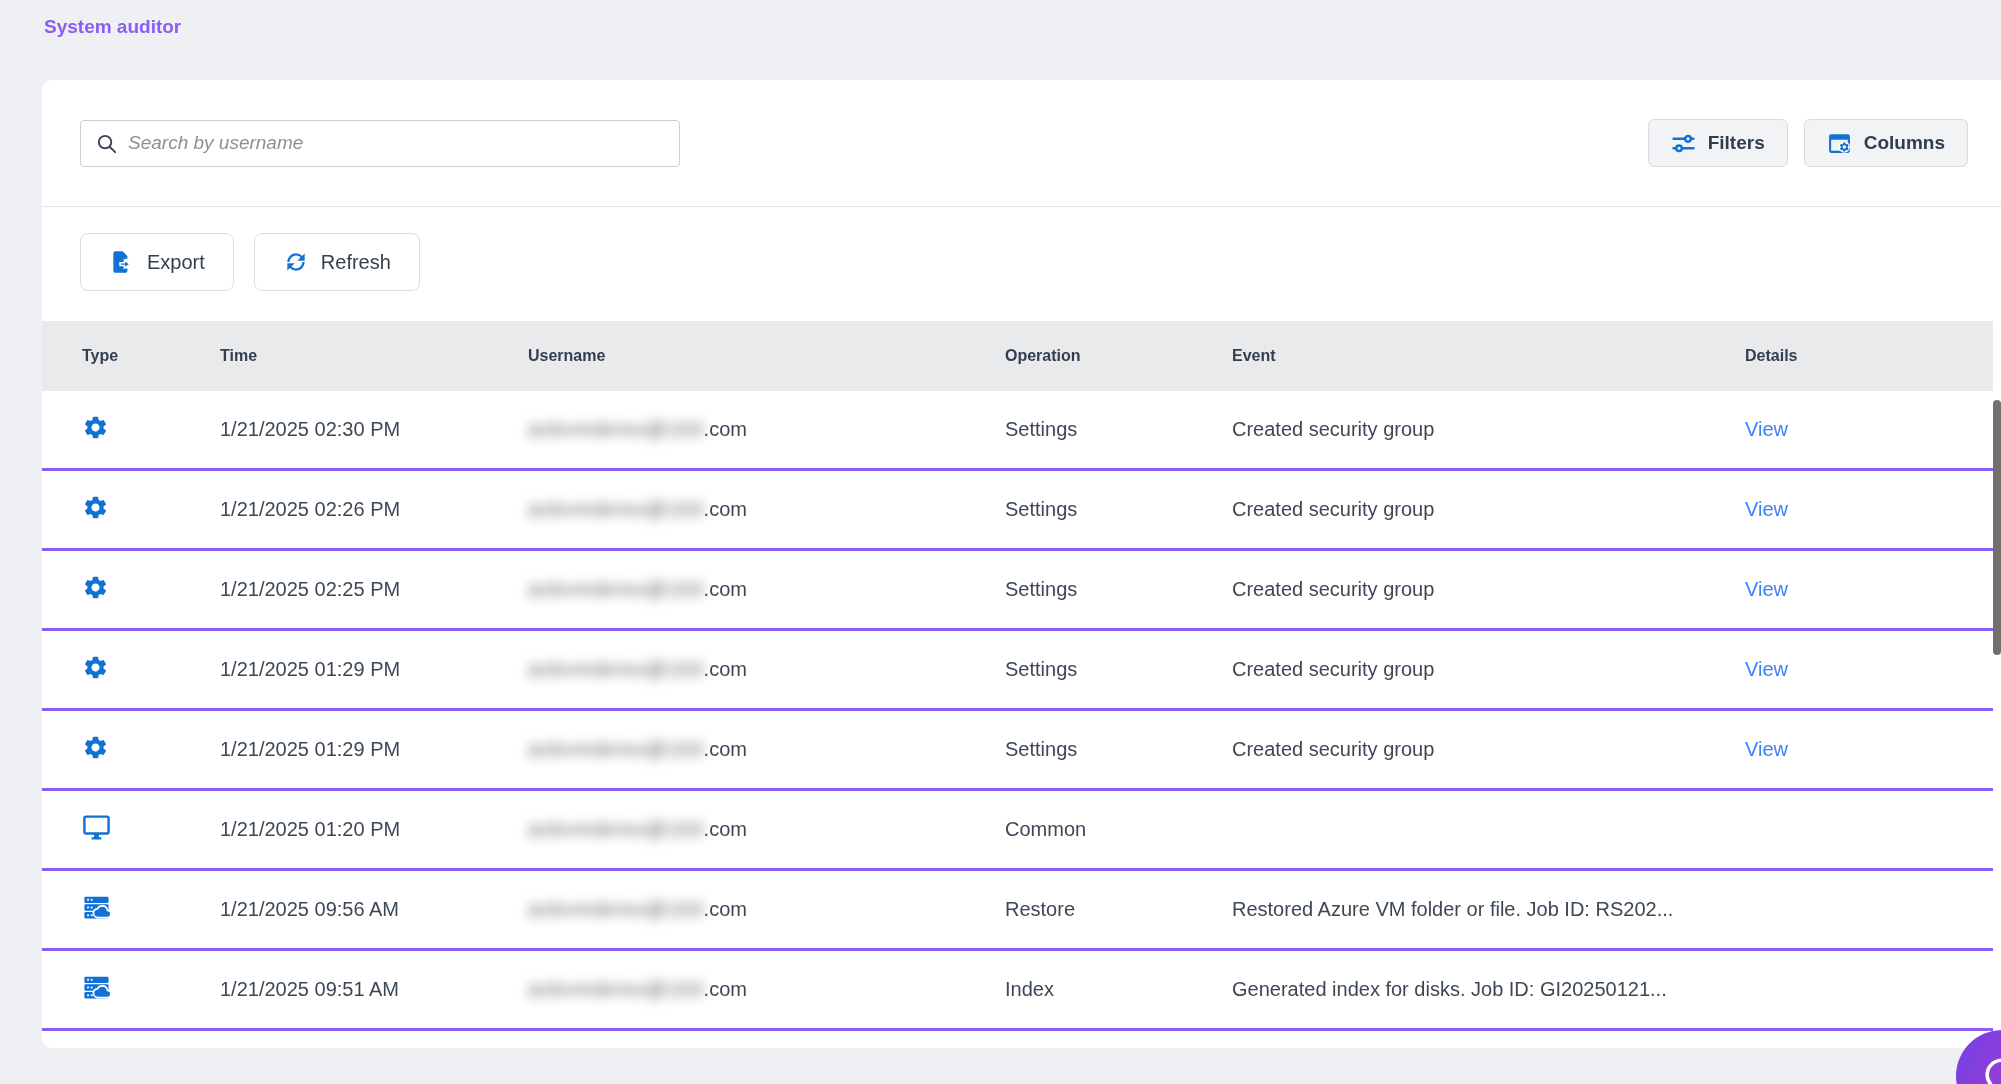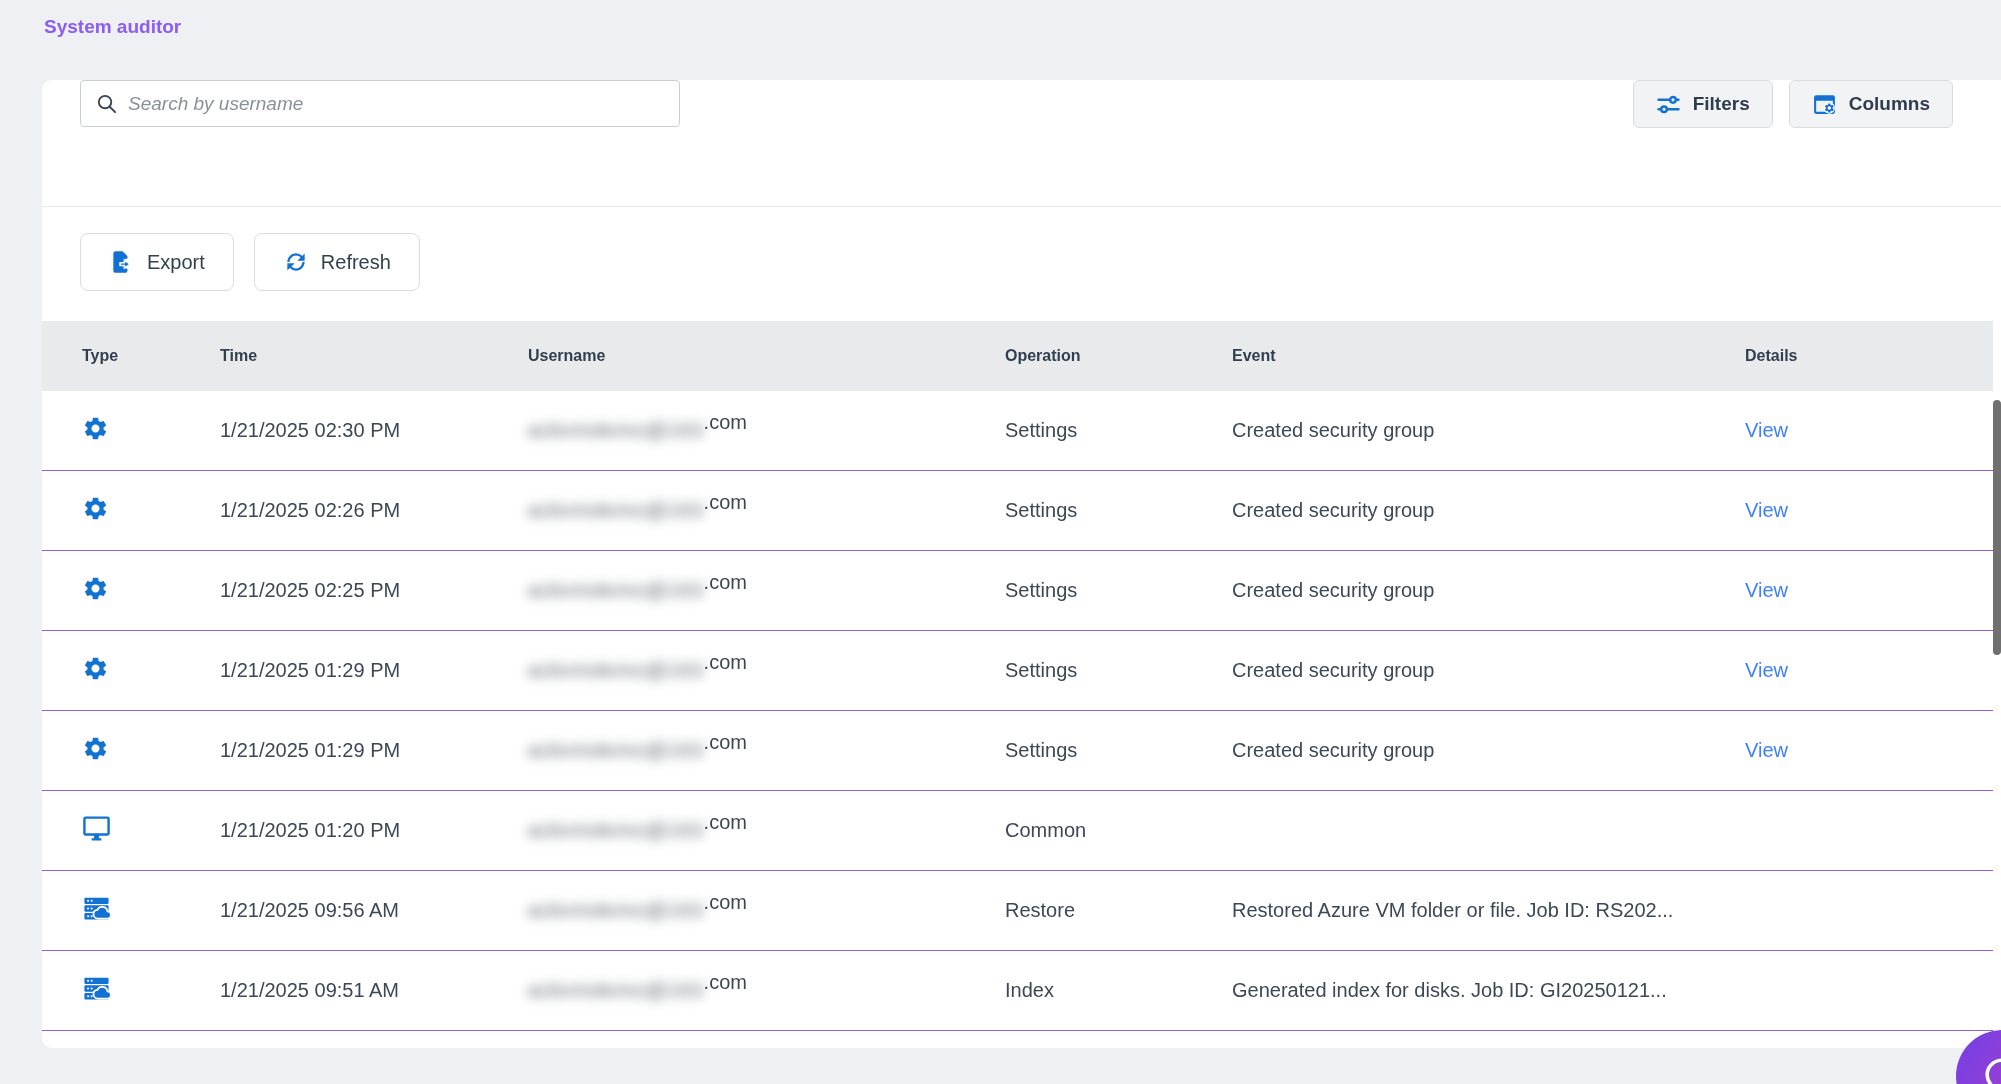--- a/index.html
+++ b/index.html
@@ -15,22 +15,22 @@
     font-size:19px; font-weight:700; color:#8b5cf6;
   }
   .card {
     position:absolute; left:42px; top:80px; right:0; bottom:36px;
     background:#ffffff; border-radius:10px 0 0 10px;
     overflow:hidden;
   }
   
   .toolbar-top {
     height:127px; border-bottom:1px solid #e5e8eb;
-    display:flex; align-items:flex-start; justify-content:space-between;
-    padding:0 48px 0 38px;
+    display:flex; align-items:center; justify-content:space-between;
+    padding:0 33px 0 38px;
     gap:38px;
   }
   .search-box {
     width:600px; height:47px; border:1px solid #c9ced4; border-radius:4px;
     display:flex; align-items:center; padding:0 14px; gap:10px; background:#fff;
   }
   .search-box svg { flex:0 0 auto; }
   .search-box input {
     border:none; outline:none; flex:1; font-size:19px;
     font-family:inherit; color:#3c4856; background:transparent;
@@ -58,24 +58,24 @@
   .table { margin-right:8px; }
   .trow, .thead {
     display:grid;
     grid-template-columns:178px 308px 477px 227px 513px 1fr;
     align-items:center;
   }
   .thead {
     height:70px; background:#e9eaec;
     font-weight:600; font-size:16px; color:#323f4f;
   }
-  .trow { height:80px; border-bottom:1px solid #8b5cf6; font-size:20px; }
+  .trow { height:80px; border-bottom:3px solid #8b5cf6; font-size:20px; }
   .cell:first-child, .hcell:first-child { padding-left:40px; }
   .type-icon { display:inline-flex; }
-  .c-user { display:flex; align-items:flex-start; }
+  .c-user { display:flex; align-items:center; }
   .blurred {
     filter:blur(6px); color:#555c64; letter-spacing:1px;
     max-width:182px; overflow:hidden; white-space:nowrap; padding:8px 0;
   }
   .view-link { color:#3b82f6; cursor:pointer; }
   
   .v-scrollbar-track { position:absolute; top:396px; right:0; width:8px; height:652px; }
   .v-scrollbar-thumb {
     position:absolute; top:4px; right:0; width:8px; height:255px;
     background:#707070; border-radius:4px;

